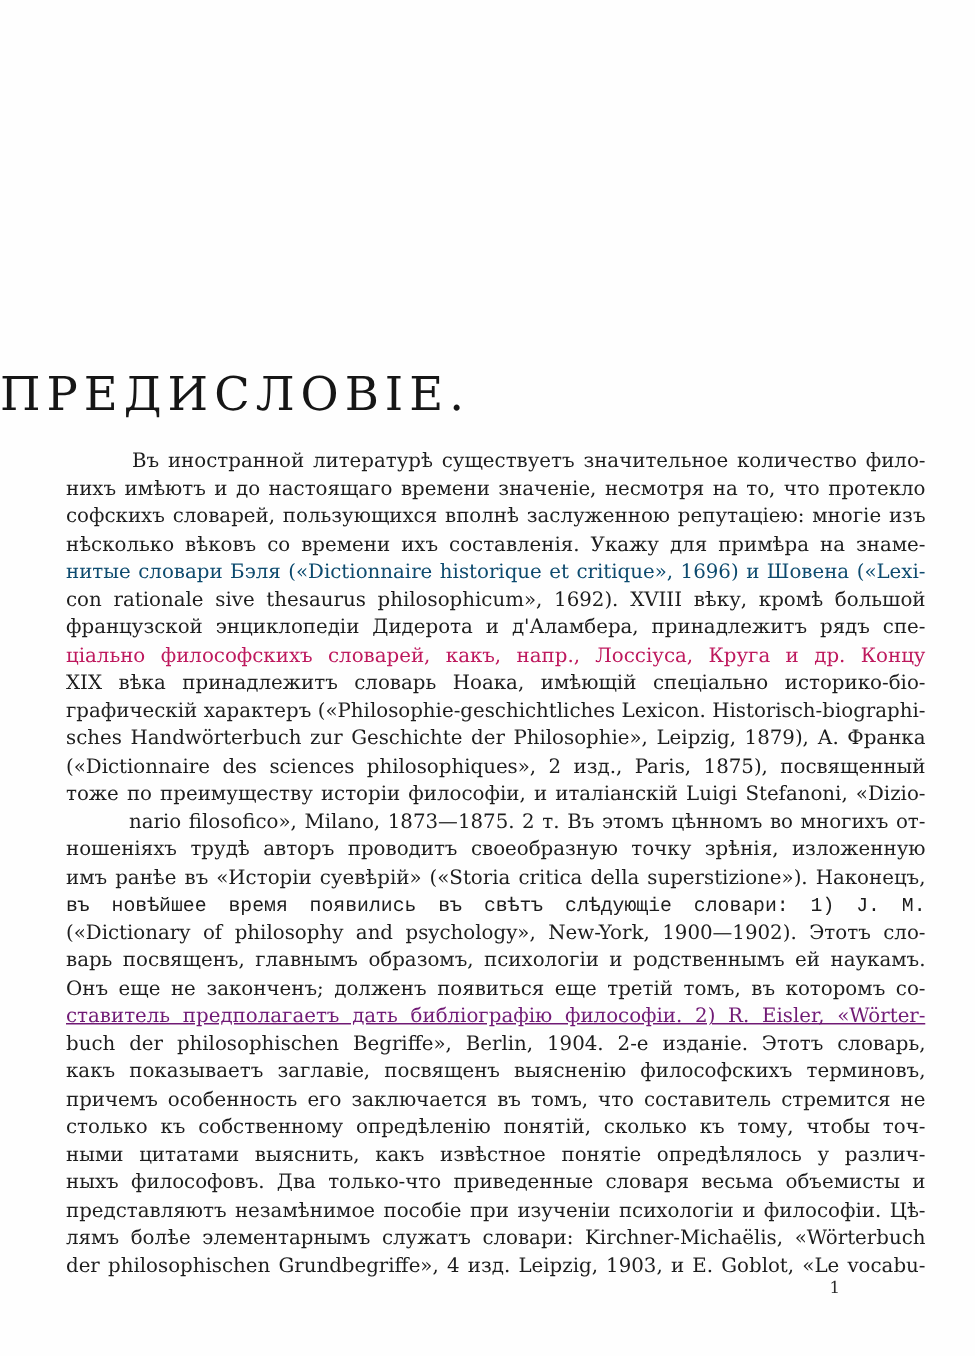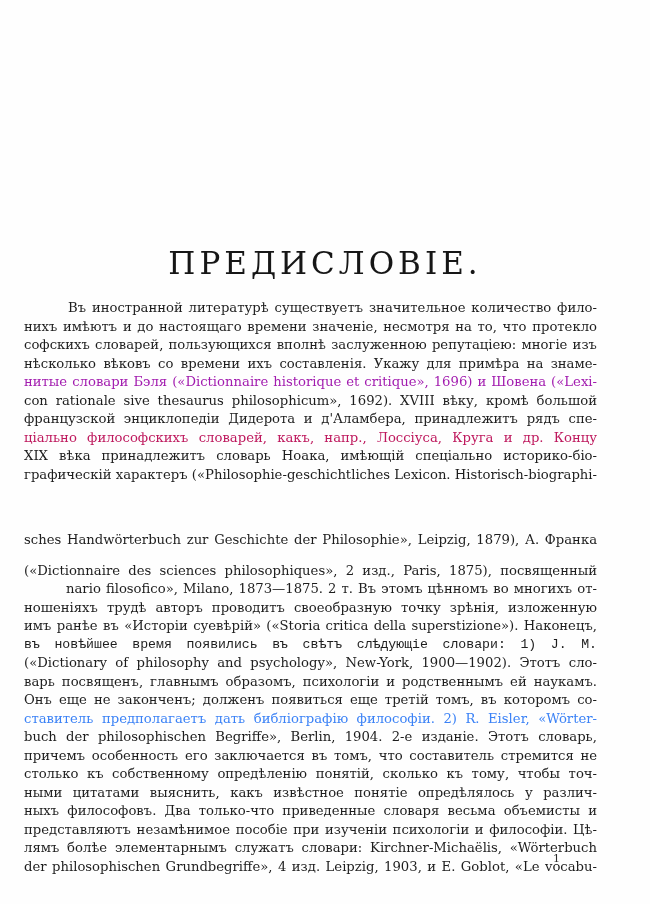--- a/index.html
+++ b/index.html
@@ -14,31 +14,30 @@
     background: #fefefe;
     overflow: hidden;
     font-family: "DejaVu Serif", "Liberation Serif", serif;
     color: #1d1d1d;
   }
   .page-title {
     position: absolute;
     top: 245px;
     left: 0;
     width: 100%;
-    text-align: center;
     font-size: 31px;
     font-weight: normal;
     letter-spacing: 4px;
     color: #161616;
     margin: 0;
     font-family: "DejaVu Serif", "Liberation Serif", serif;
   }
   .textblock {
     position: absolute;
-    left: 24px;
+    left: 44px;
     top: 299px;
     width: 573px;
   }
   .text-line {
     height: 18.53px;
     line-height: 18.53px;
     font-size: 13.2px;
     text-align: justify;
     text-align-last: justify;
     overflow: hidden;
@@ -62,37 +61,39 @@
 <body>
 
 <div class="sheet" style="background: rgb(254, 254, 254);">
   <h1 class="page-title">ПРЕДИСЛОВІЕ.</h1>
 
   <div class="textblock" id="textblock">
       <div class="text-line indent" style="color: rgb(29, 29, 29);">Въ иностранной литературѣ существуетъ значительное количество фило-</div>
       <div class="text-line" style="color: rgb(29, 29, 29);">нихъ имѣютъ и до настоящаго времени значеніе, несмотря на то, что протекло</div>
       <div class="text-line" style="color: rgb(29, 29, 29);">софскихъ словарей, пользующихся вполнѣ заслуженною репутаціею: многіе изъ</div>
       <div class="text-line" style="color: rgb(29, 29, 29);">нѣсколько вѣковъ со времени ихъ составленія. Укажу для примѣра на знаме-</div>
-      <div class="text-line" style="color: #a21caf;">нитые словари Бэля («Dictionnaire historique et critique», 1696) и Шовена («Lexi-</div>
+      <div class="text-line" style="color: #0c4a6e;">нитые словари Бэля («Dictionnaire historique et critique», 1696) и Шовена («Lexi-</div>
       <div class="text-line" style="color: rgb(29, 29, 29);">con rationale sive thesaurus philosophicum», 1692). XVIII вѣку, кромѣ большой</div>
       <div class="text-line" style="color: rgb(29, 29, 29);">французской энциклопедіи Дидерота и д'Аламбера, принадлежитъ рядъ спе-</div>
       <div class="text-line" style="color: #be185d;">ціально философскихъ словарей, какъ, напр., Лоссіуса, Круга и др. Концу</div>
       <div class="text-line" style="color: rgb(29, 29, 29);">XIX вѣка принадлежитъ словарь Ноака, имѣющій спеціально историко-біо-</div>
       <div class="text-line" style="color: rgb(29, 29, 29);">графическій характеръ («Philosophie-geschichtliches Lexicon. Historisch-biographi-</div>
-      <div class="text-line" style="color: rgb(29, 29, 29); margin-top: 47px;">sches Handwörterbuch zur Geschichte der Philosophie», Leipzig, 1879), А. Франка</div>
-      <div class="text-line" style="color: rgb(29, 29, 29); margin-top: 12px;">(«Dictionnaire des sciences philosophiques», 2 изд., Paris, 1875), посвященный</div>
+      <div class="text-line" style="color: rgb(29, 29, 29);">sches Handwörterbuch zur Geschichte der Philosophie», Leipzig, 1879), А. Франка</div>
+      <div class="text-line" style="color: rgb(29, 29, 29);">(«Dictionnaire des sciences philosophiques», 2 изд., Paris, 1875), посвященный</div>
+      <div class="text-line" style="color: rgb(29, 29, 29);">тоже по преимуществу исторіи философіи, и италіанскій Luigi Stefanoni, «Dizio-</div>
       <div class="text-line" style="color: rgb(29, 29, 29); margin-left: 42px;">nario filosofico», Milano, 1873—1875. 2 т. Въ этомъ цѣнномъ во многихъ от-</div>
       <div class="text-line" style="color: rgb(29, 29, 29);">ношеніяхъ трудѣ авторъ проводитъ своеобразную точку зрѣнія, изложенную</div>
       <div class="text-line" style="color: rgb(29, 29, 29);">имъ ранѣе въ «Исторіи суевѣрій» («Storia critica della superstizione»). Наконецъ,</div>
       <div class="text-line" style="color: rgb(29, 29, 29); font-family: Liberation Mono, monospace;">въ новѣйшее время появились въ свѣтъ слѣдующіе словари: 1) J. M. Baldwin,</div>
       <div class="text-line" style="color: rgb(29, 29, 29);">(«Dictionary of philosophy and psychology», New-York, 1900—1902). Этотъ сло-</div>
       <div class="text-line" style="color: rgb(29, 29, 29);">варь посвященъ, главнымъ образомъ, психологіи и родственнымъ ей наукамъ.</div>
       <div class="text-line" style="color: rgb(29, 29, 29);">Онъ еще не законченъ; долженъ появиться еще третій томъ, въ которомъ со-</div>
-      <div class="text-line" style="color: #3b82f6;">ставитель предполагаетъ дать библіографію философіи. 2) R. Eisler, «Wörter-</div>
+      <div class="text-line" style="color: #701a75; text-decoration: underline;">ставитель предполагаетъ дать библіографію философіи. 2) R. Eisler, «Wörter-</div>
       <div class="text-line" style="color: rgb(29, 29, 29);">buch der philosophischen Begriffe», Berlin, 1904. 2-е изданіе. Этотъ словарь,</div>
+      <div class="text-line" style="color: rgb(29, 29, 29);">какъ показываетъ заглавіе, посвященъ выясненію философскихъ терминовъ,</div>
       <div class="text-line" style="color: rgb(29, 29, 29);">причемъ особенность его заключается въ томъ, что составитель стремится не</div>
       <div class="text-line" style="color: rgb(29, 29, 29);">столько къ собственному опредѣленію понятій, сколько къ тому, чтобы точ-</div>
       <div class="text-line" style="color: rgb(29, 29, 29);">ными цитатами выяснить, какъ извѣстное понятіе опредѣлялось у различ-</div>
       <div class="text-line" style="color: rgb(29, 29, 29);">ныхъ философовъ. Два только-что приведенные словаря весьма объемисты и</div>
       <div class="text-line" style="color: rgb(29, 29, 29);">представляютъ незамѣнимое пособіе при изученіи психологіи и философіи. Цѣ-</div>
       <div class="text-line" style="color: rgb(29, 29, 29);">лямъ болѣе элементарнымъ служатъ словари: Kirchner-Michaëlis, «Wörterbuch</div>
       <div class="text-line" style="color: rgb(29, 29, 29);">der philosophischen Grundbegriffe», 4 изд. Leipzig, 1903, и E. Goblot, «Le vocabu-</div>
     </div>
 
   <div class="signature-mark">1</div>

